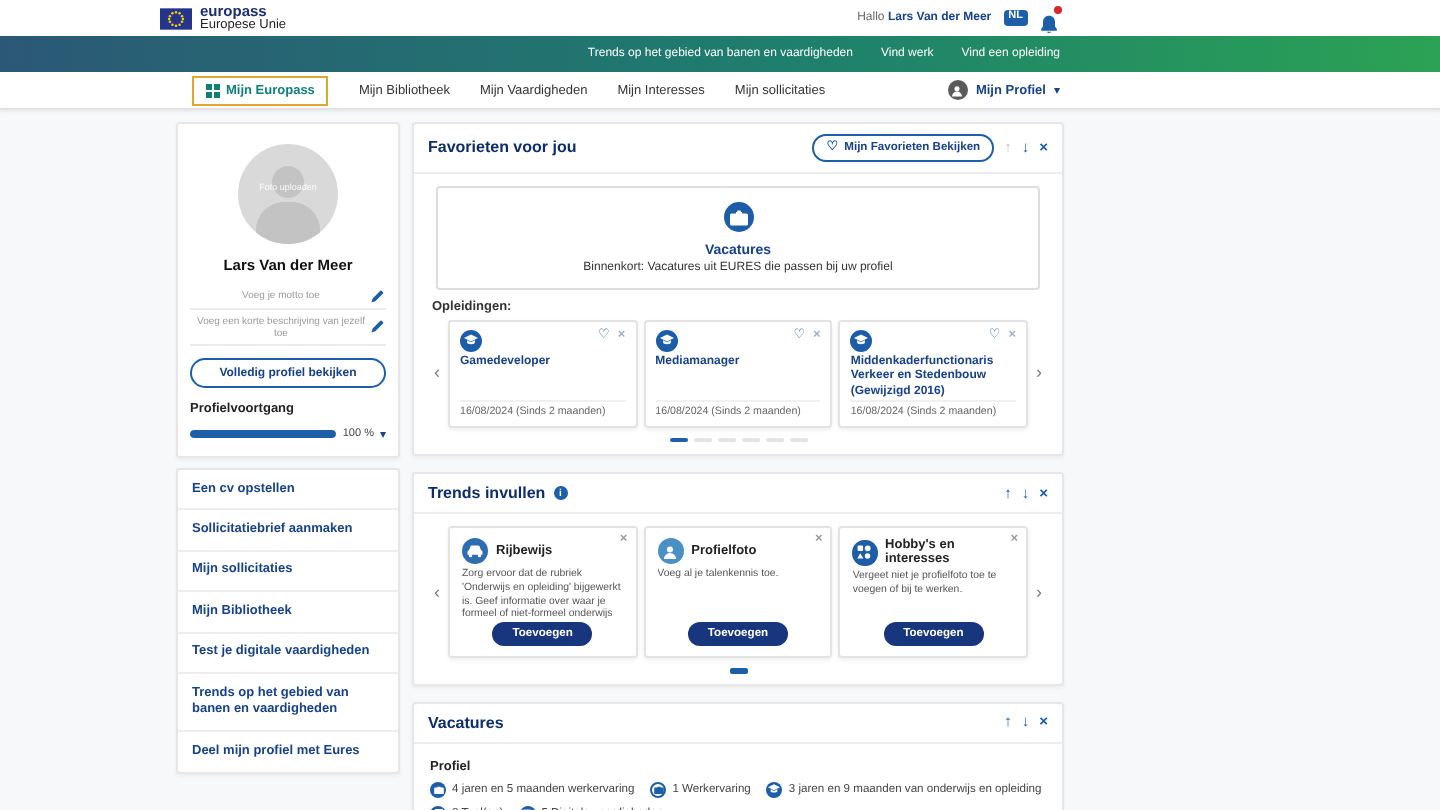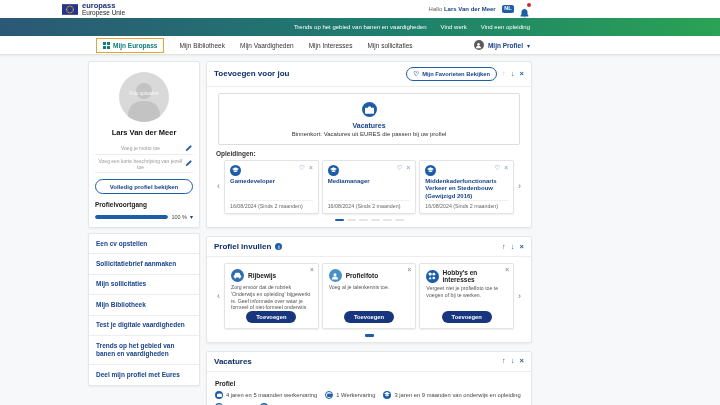--- a/index.html
+++ b/index.html
@@ -1,21 +1,21 @@
 <!DOCTYPE html>
 <html><head>
 <meta charset="utf-8">
 <style>
   * { margin:0; padding:0; box-sizing:border-box; }
   html,body { width:720px; height:405px; overflow:hidden; background:#f7f8f9;
     font-family:"Liberation Sans", sans-serif; -webkit-font-smoothing:antialiased; }
 
   
   .topbar { height:18px; background:#fff; display:flex; align-items:center;
-    justify-content:space-between; padding:0 190px 0 62px; }
+    justify-content:space-between; padding:0 190px 0 80px; }
   .logo { display:flex; align-items:center; gap:4px; }
   .logo-text .brand { font-size:7.5px; font-weight:bold; color:#1a2e6e; line-height:7px; }
   .logo-text .sub { font-size:6.5px; color:#222; line-height:7px; }
   .top-right { display:flex; align-items:center; gap:6px; }
   .greeting { font-size:6px; color:#666; }
   .greeting b { color:#17428a; }
   .lang-badge { background:#1c5fa8; color:#fff; font-size:5.5px; font-weight:bold;
     border-radius:2px; padding:1.5px 2.5px; line-height:1; cursor:pointer; }
   .bell-wrap { position:relative; width:10px; height:10px; }
   .bell-dot { position:absolute; top:-1px; right:-1px; width:4px; height:4px;
@@ -257,21 +257,21 @@
       <div class="side-link">Test je digitale vaardigheden</div>
       <div class="side-link">Trends op het gebied van banen en vaardigheden</div>
       <div class="side-link">Deel mijn profiel met Eures</div>
     </div>
   </div>
 
   <div class="main">
 
     <div class="card">
       <div class="sec-head">
-        <span class="sec-title">Toevoegen voor jou</span>
+        <span class="sec-title">Favorieten voor jou</span>
         <div class="sec-actions">
           <button class="fav-btn">
             <span class="heart">♡</span>
             <span>Mijn Favorieten Bekijken</span>
           </button>
           <span class="icon-btn disabled">↑</span>
           <span class="icon-btn">↓</span>
           <span class="icon-btn">×</span>
         </div>
       </div>
@@ -349,21 +349,21 @@
             <i></i>
             <i></i>
             <i></i>
             <i></i>
         </div>
       </div>
     </div>
 
     <div class="card">
       <div class="sec-head">
-        <span class="sec-title">Profiel invullen</span>
+        <span class="sec-title">Trends invullen</span>
         <span class="info-icon"></span>
         <div class="sec-actions">
           <span class="icon-btn">↑</span>
           <span class="icon-btn">↓</span>
           <span class="icon-btn">×</span>
         </div>
       </div>
       <div class="pf-body">
         <div class="carousel">
           <span class="car-arrow">‹</span>

